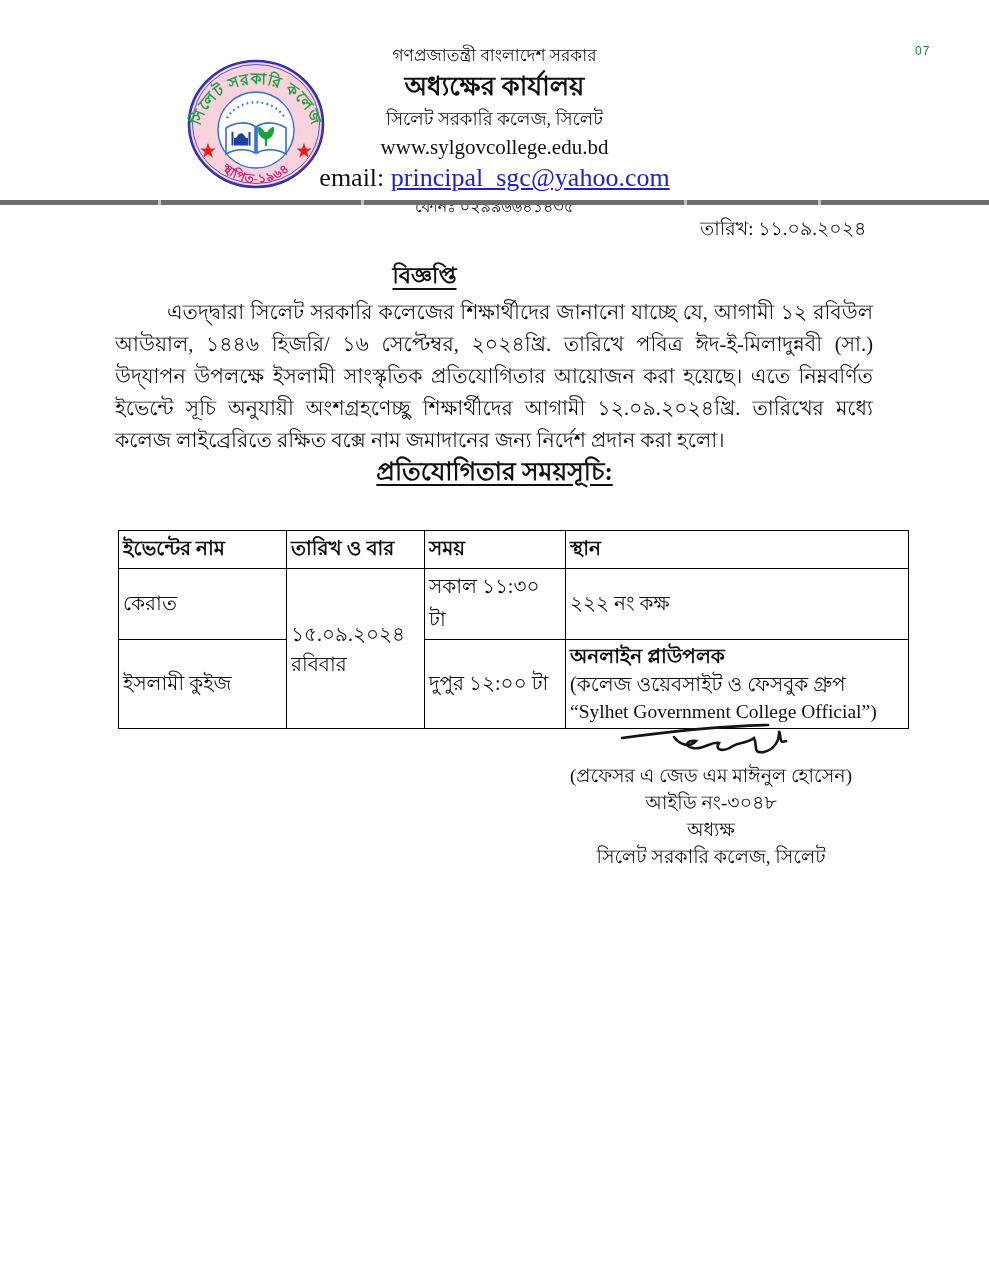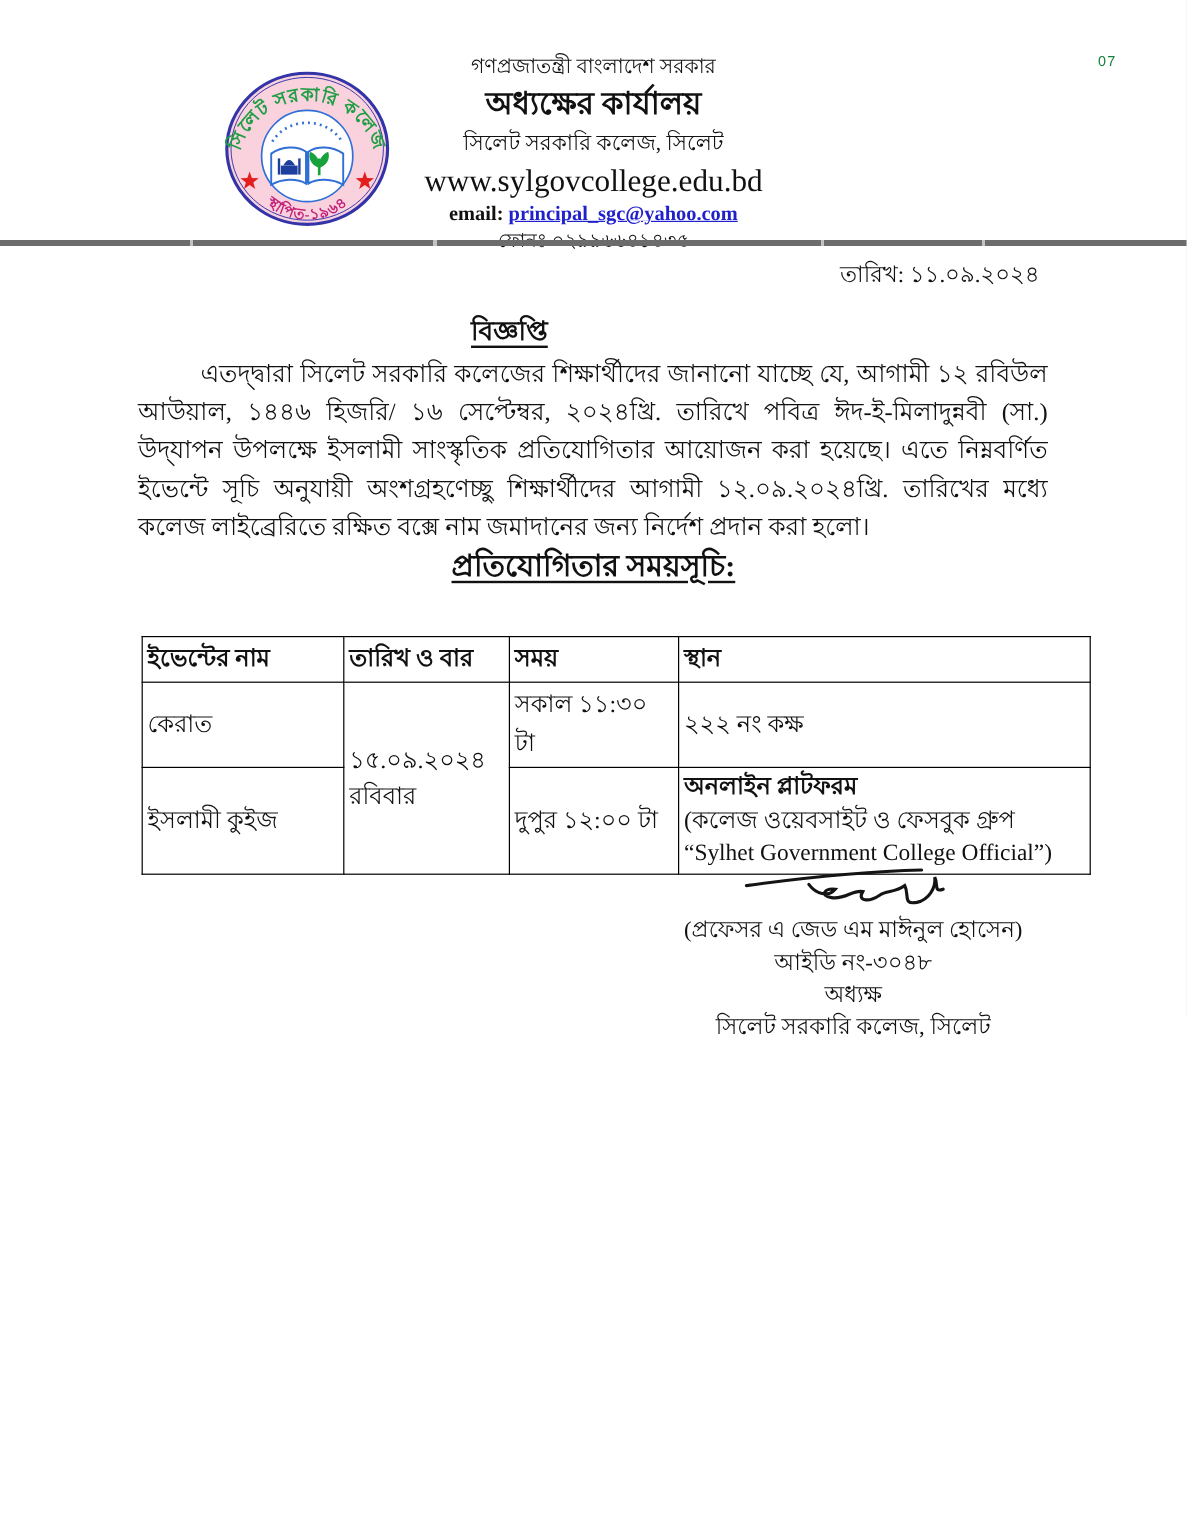--- a/index.html
+++ b/index.html
@@ -23,22 +23,22 @@
   .logo svg{width:100%;height:100%;display:block;}
   .ring-text{font-size:15.5px;font-weight:bold;letter-spacing:1px;}
   .est-text{font-size:12.5px;font-weight:bold;letter-spacing:.5px;}
   
   .header-text{
     position:absolute;left:0;top:46px;width:989px;text-align:center;line-height:1.2;
   }
   .h-govt{font-size:17px;}
   .h-office{font-size:26px;font-weight:bold;margin-top:5px;}
   .h-college{font-size:18px;margin-top:6px;}
-  .h-web{font-size:26px;margin-top:5px;}
-  .h-email{font-size:17px;margin-top:2px;font-weight:bold;}
+  .h-web{font-size:21px;margin-top:5px;}
+  .h-email{font-size:26px;margin-top:2px;}
   .email-link{color:#2121cc;text-decoration:underline;cursor:pointer;}
   .h-phone{font-size:16px;margin-top:3px;}
   
   .divider{
     position:absolute;left:0;top:200px;width:989px;height:5px;
     background:linear-gradient(to right,
       #6c6c6c 0,#6c6c6c 158px,#c2c2c2 158px,#c2c2c2 161px,
       #6c6c6c 161px,#6c6c6c 361px,#c2c2c2 361px,#c2c2c2 364px,
       #6c6c6c 364px,#6c6c6c 684px,#c2c2c2 684px,#c2c2c2 687px,
       #6c6c6c 687px,#6c6c6c 818px,#c2c2c2 818px,#c2c2c2 821px,
@@ -176,21 +176,21 @@
         <div>১৫.০৯.২০২৪</div>
         <div>রবিবার</div>
       </td>
       <td>সকাল ১১:৩০ টা</td>
       <td>২২২ নং কক্ষ</td>
     </tr>
     <tr class="row-2">
       <td>ইসলামী কুইজ</td>
       <td>দুপুর ১২:০০ টা</td>
       <td class="venue-cell">
-        <div class="venue-bold">অনলাইন প্লাটফরম</div>
+        <div class="venue-bold">অনলাইন প্লাউপলক</div>
         <div>(কলেজ ওয়েবসাইট ও ফেসবুক গ্রুপ</div>
         <div class="venue-en">“Sylhet Government College Official”)</div>
       </td>
     </tr>
   </tbody>
     </table>
 
   <div class="signature">
     <svg class="sig-scribble" viewBox="0 0 190 56">
       <g fill="none" stroke="#141414" stroke-width="2.6" stroke-linecap="round">

